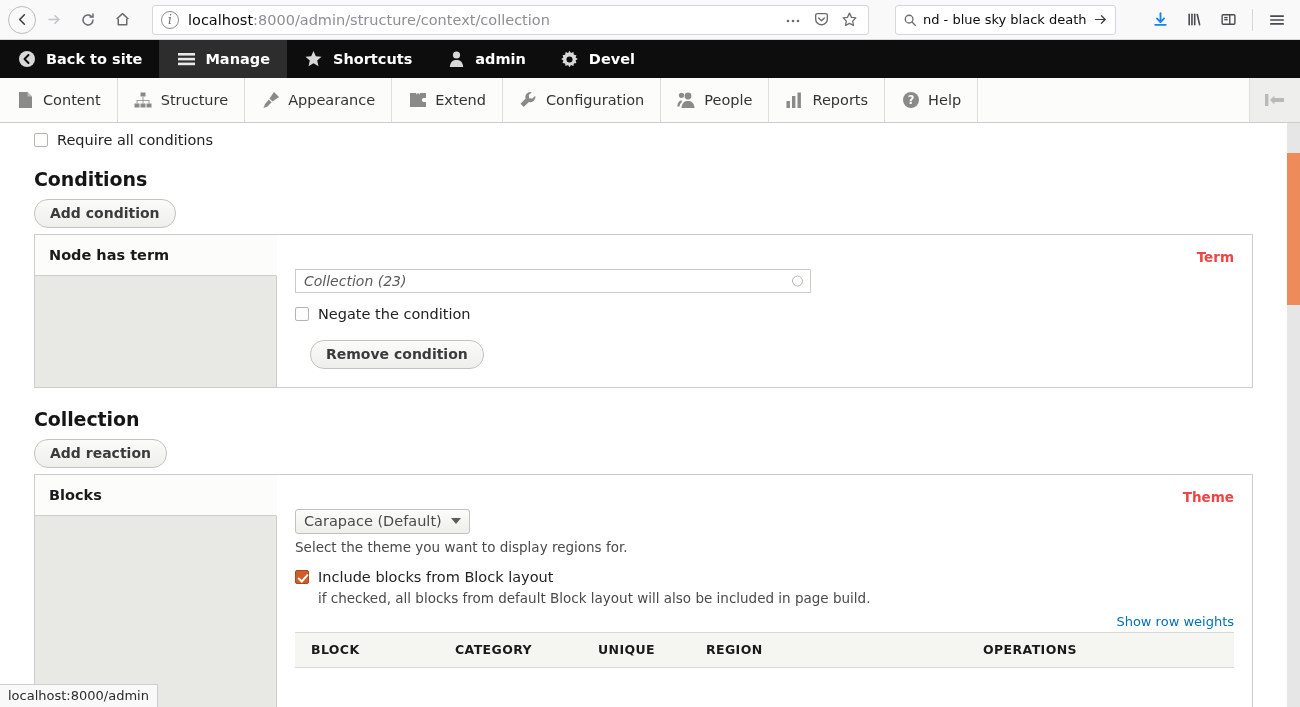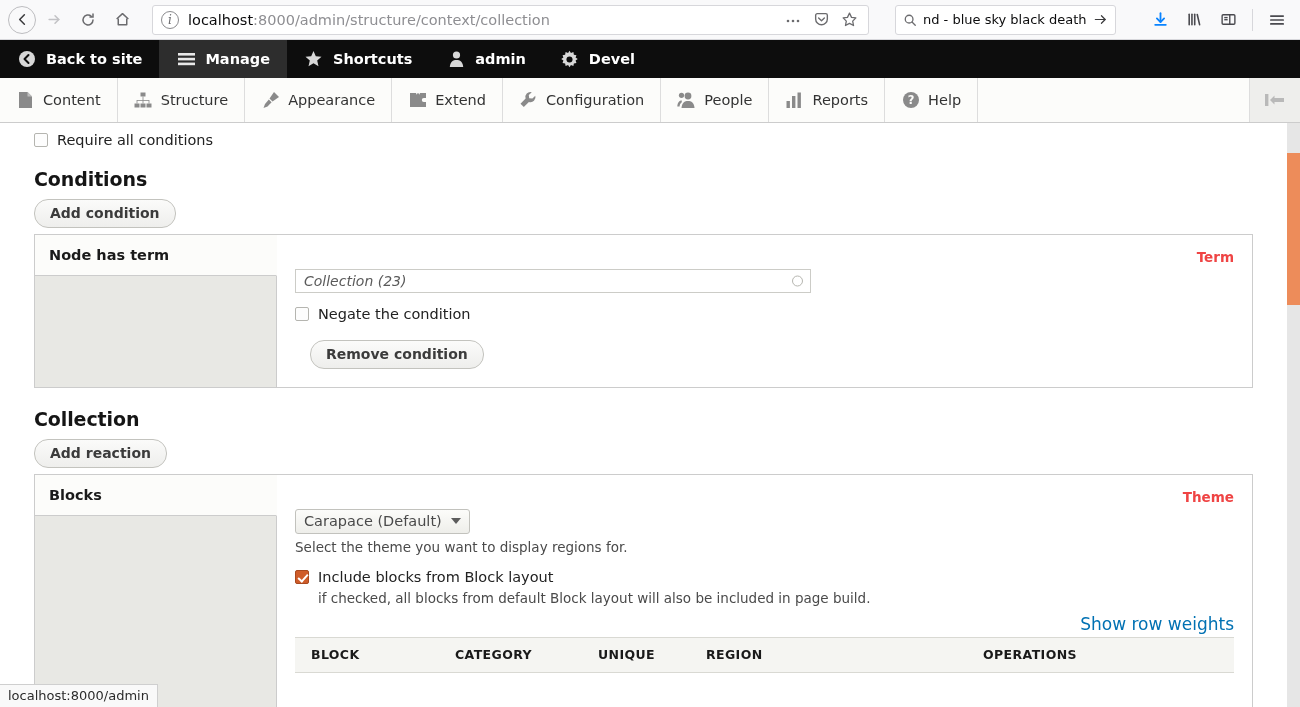--- a/index.html
+++ b/index.html
@@ -290,21 +290,21 @@
   }
   .select .caret {
     width: 0; height: 0;
     border-left: 5px solid transparent;
     border-right: 5px solid transparent;
     border-top: 6px solid #5c5c5c;
   }
 
   .show-weights {
     text-align: right;
-    font-size: 17px;
+    font-size: 13px;
     color: #0071b3;
     margin-top: 8px;
   }
   table.blocks-table {
     width: 100%;
     border-collapse: collapse;
     margin-top: 3px;
   }
   table.blocks-table thead th {
     text-align: left;

